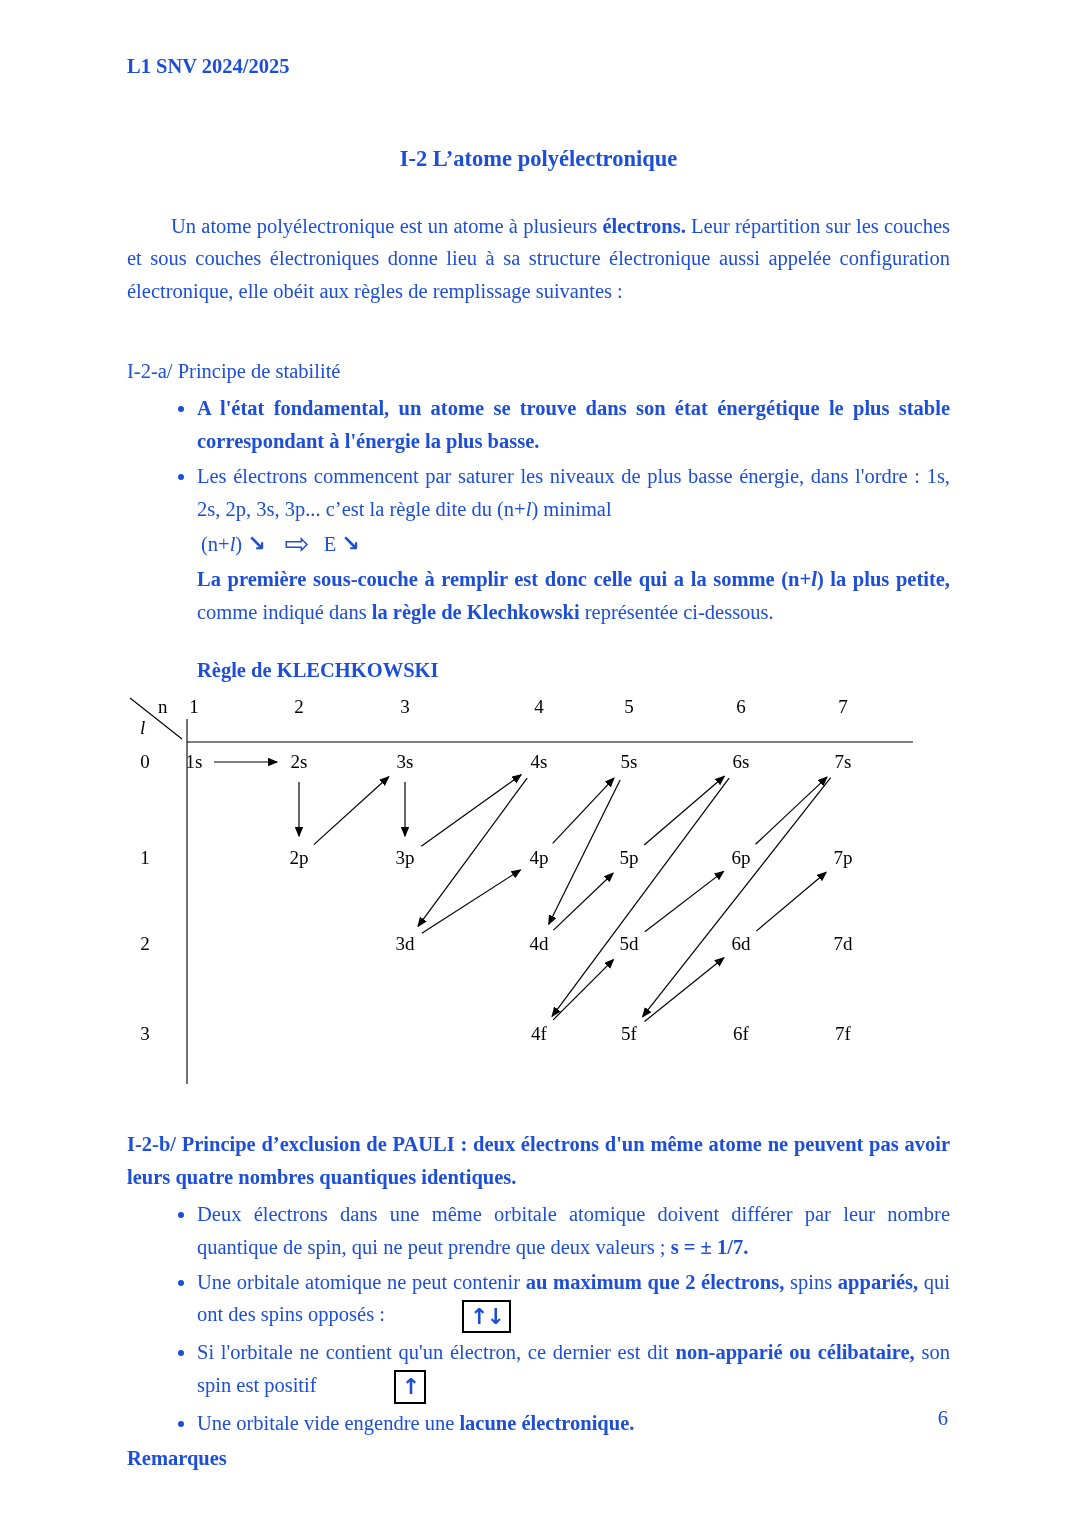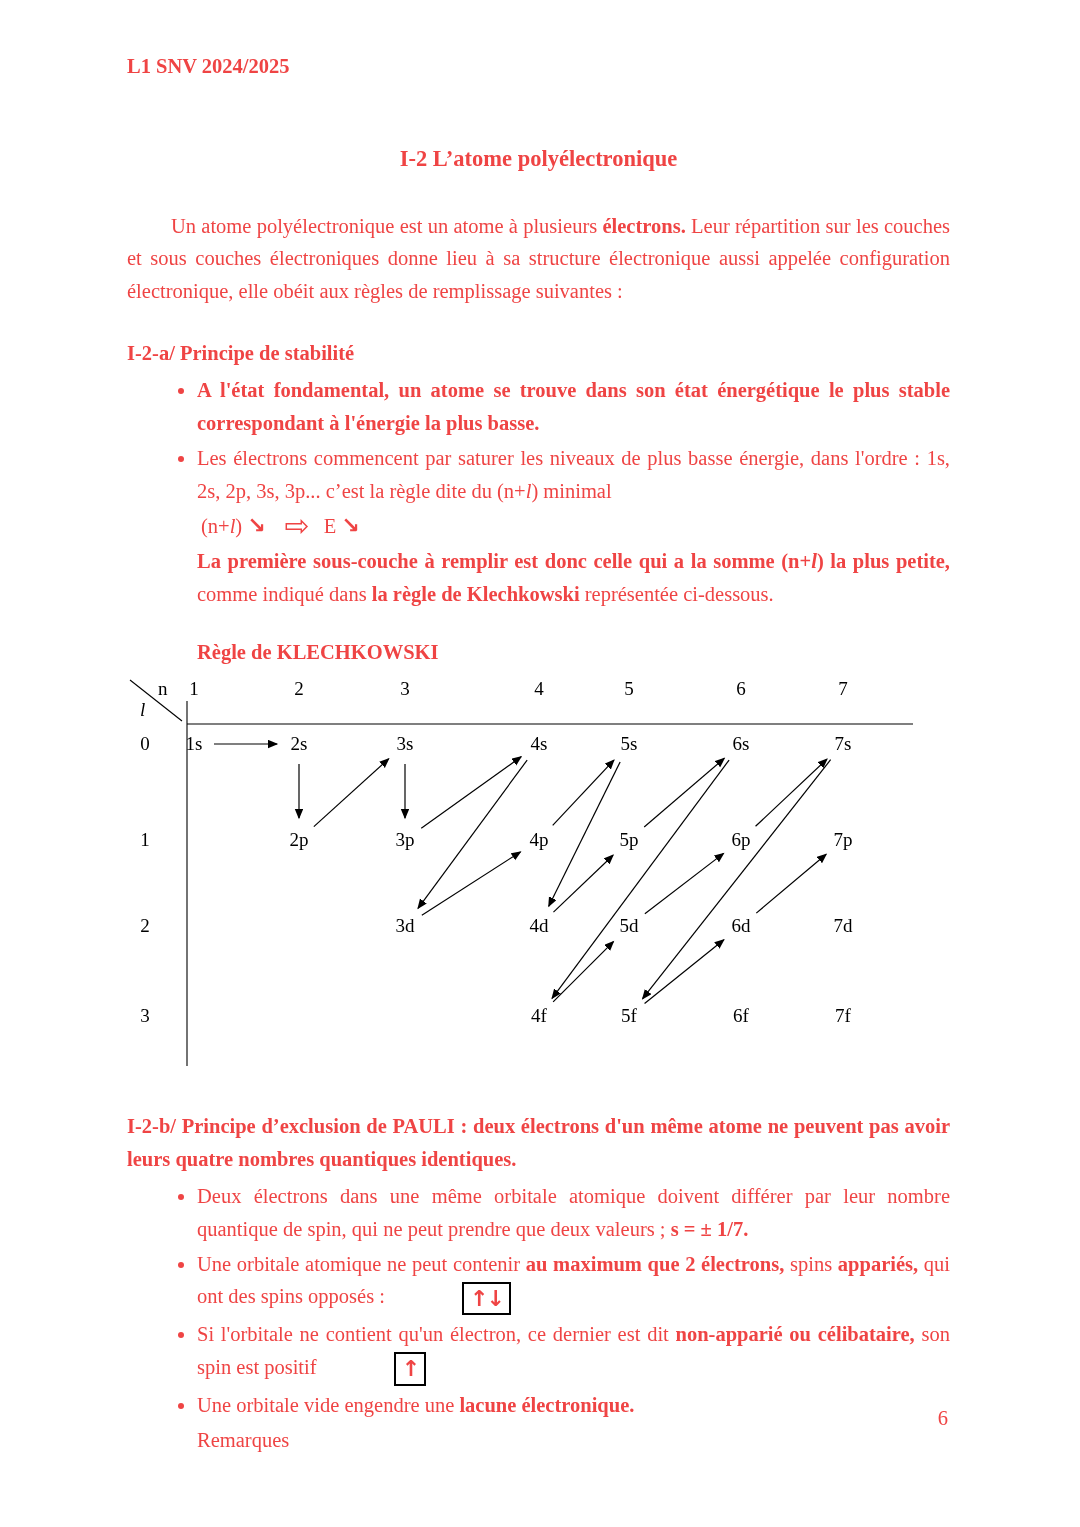--- a/index.html
+++ b/index.html
@@ -1,42 +1,42 @@
 <!DOCTYPE html>
 <html><head>
 <meta charset="utf-8">
 <style>
   * { margin:0; padding:0; box-sizing:border-box; }
   html,body { background:#ffffff; }
   .page {
     width:1080px; height:1527px; background:#fff; position:relative;
-    font-family:"Liberation Serif", serif; font-size:20.5px; color:#ef4444;
+    font-family:"Liberation Serif", serif; font-size:20.5px; color:#1d4ed8;
     padding:50px 130px 0 127px; line-height:1.58; overflow:hidden;
   }
   .doc-header { font-weight:bold; }
   .title { text-align:center; font-weight:bold; font-size:22.5px; margin-top:59px; }
   .intro { margin-top:33px; text-align:justify; text-indent:44px; }
-  .sec-heading { font-weight:bold; margin-top:30px; }
+  .sec-heading { font-weight:normal; margin-top:48px; }
   .sec-heading-justify { font-weight:bold; margin-top:34px; text-align:justify; }
   ul.bullets { margin-top:5px; padding-left:70px; list-style:disc outside; }
   ul.bullets li { text-align:justify; margin-bottom:3px; }
   .bold { font-weight:bold; }
   .formula { margin:3px 0 3px 4px; }
   .big-arrow { font-family:"DejaVu Sans", sans-serif; font-size:30px; margin:0 14px; line-height:1; vertical-align:-3px; }
   .se-arrow { font-family:"DejaVu Sans", sans-serif; font-weight:bold; font-size:22px; margin:0 5px; line-height:1; }
   .spin-box { display:inline-block; border:2px solid #000; padding:0 6px; margin-left:72px;
               font-family:"DejaVu Sans", sans-serif; font-size:22px; font-weight:bold;
               line-height:1.35; letter-spacing:-2px; vertical-align:middle; }
   .klech-heading { font-weight:bold; margin-top:26px; margin-left:70px; }
   .diagram-wrap { margin-top:10px; }
   #klech-svg { display:block; }
   #klech-svg text { font-family:"Liberation Serif", serif; font-size:19px; fill:#000; }
   .axis-line { stroke:#000; stroke-width:1.1; }
   .fill-arrow { stroke:#000; stroke-width:1.2; }
-  .remarques { font-weight:normal; margin-left:70px; }
+  .remarques { font-weight:bold; }
   .page-number { position:absolute; right:132px; top:1402px; }
 </style>
 </head>
 <body>
 
 <div class="page">
 
   <div class="doc-header">L1 SNV 2024/2025</div>
 
   <div class="title">I-2 L’atome polyélectronique</div>

